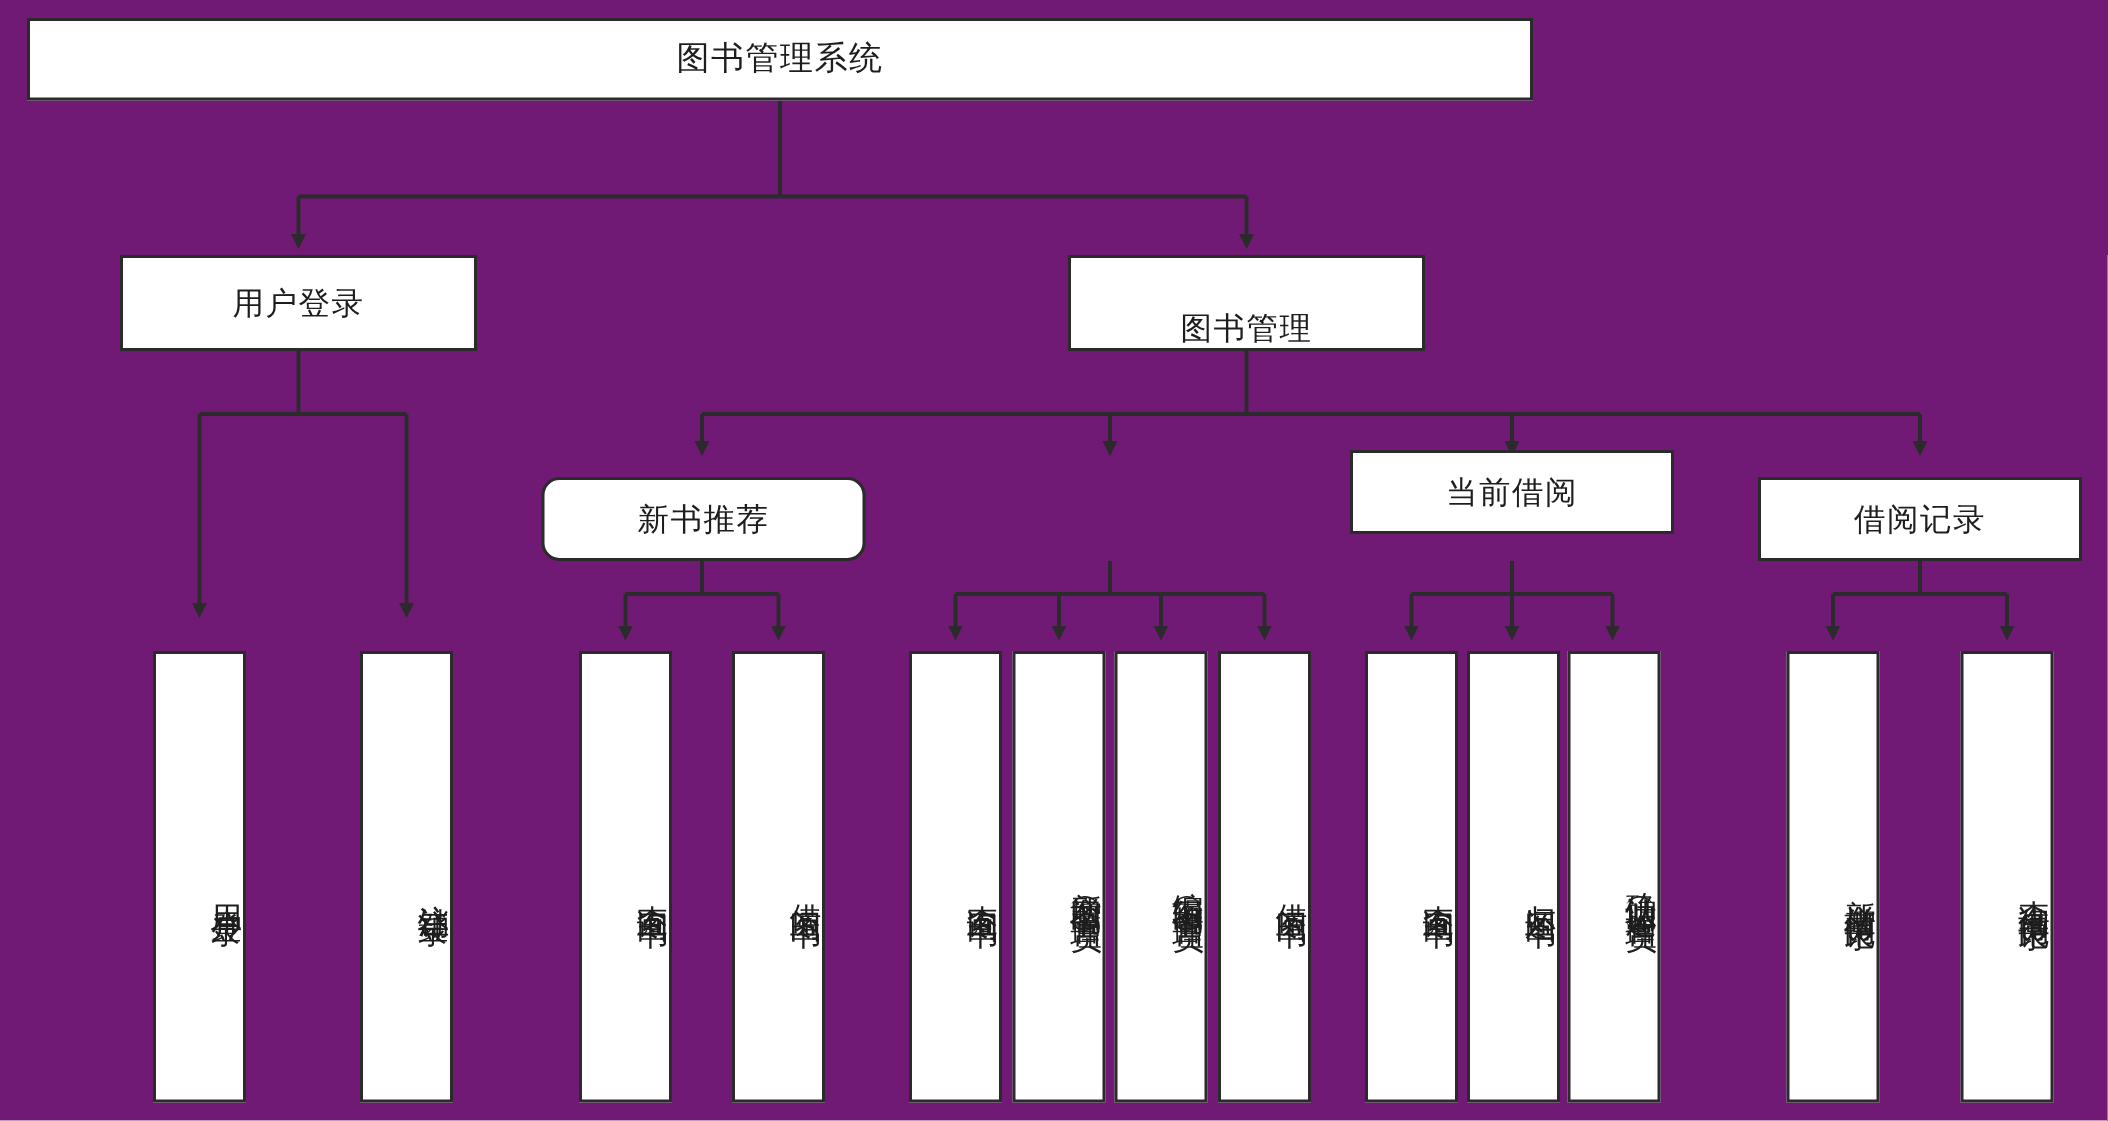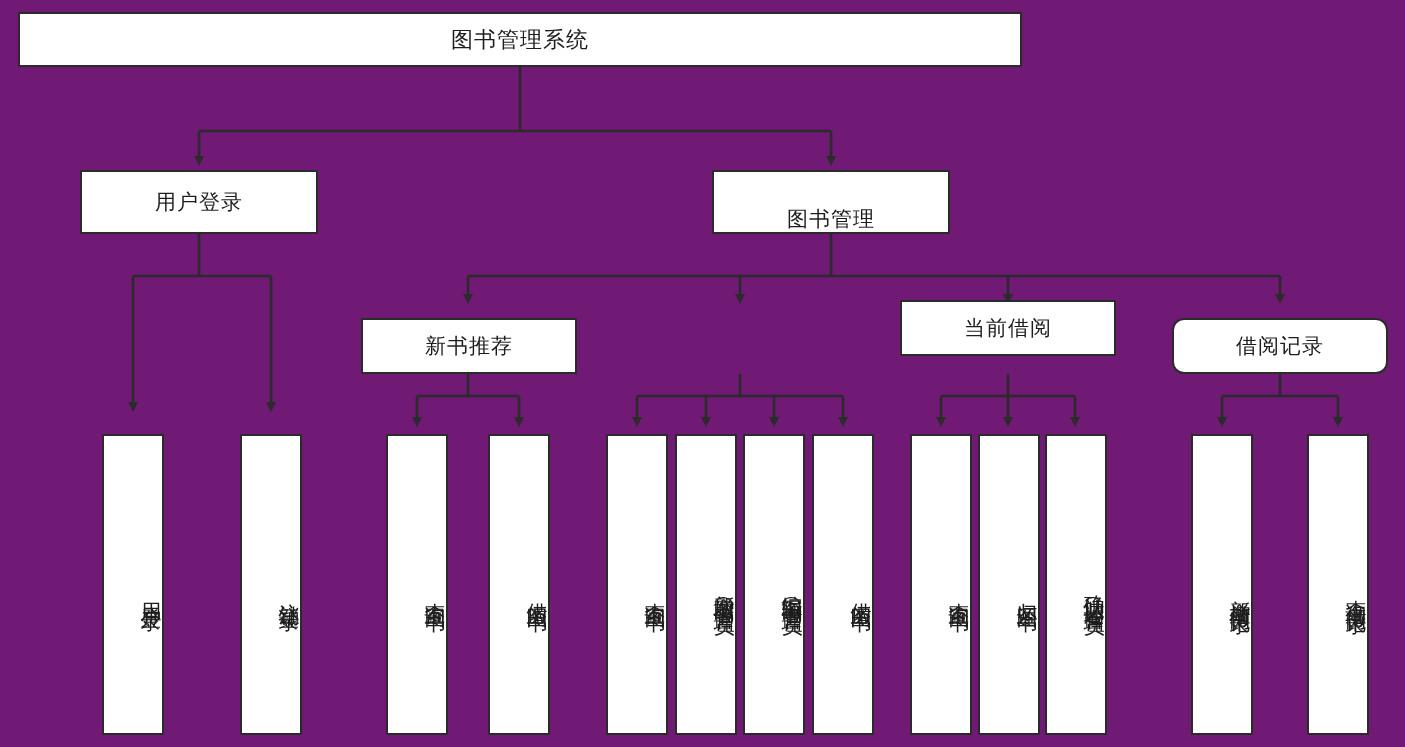--- a/index.html
+++ b/index.html
@@ -128,27 +128,27 @@
     <span>图书管理系统</span>
   </div>
 
   <div class="node" style="left:80px; top:170px; width:238px; height:64px;">
     <span>用户登录</span>
   </div>
   <div class="node" style="left:712px; top:170px; width:238px; height:64px;align-items:flex-end;">
     <span>图书管理</span>
   </div>
 
-  <div class="node" style="left:361px; top:318px; width:216px; height:56px;">
+  <div class="node" style="left:361px; top:318px; width:216px; height:56px;border-radius:12px;">
     <span>新书推荐</span>
   </div>
   <div class="node" style="left:900px; top:300px; width:216px; height:56px;">
     <span>当前借阅</span>
   </div>
-  <div class="node" style="left:1172px; top:318px; width:216px; height:56px;border-radius:12px;">
+  <div class="node" style="left:1172px; top:318px; width:216px; height:56px;">
     <span>借阅记录</span>
   </div>
 
   <div class="node leaf" style="left:102px; top:434px; width:62px; height:301px;">
     <span class="vlabel">用户登录</span>
   </div>
   <div class="node leaf" style="left:240px; top:434px; width:62px; height:301px;">
     <span class="vlabel">注销登录</span>
   </div>
 

